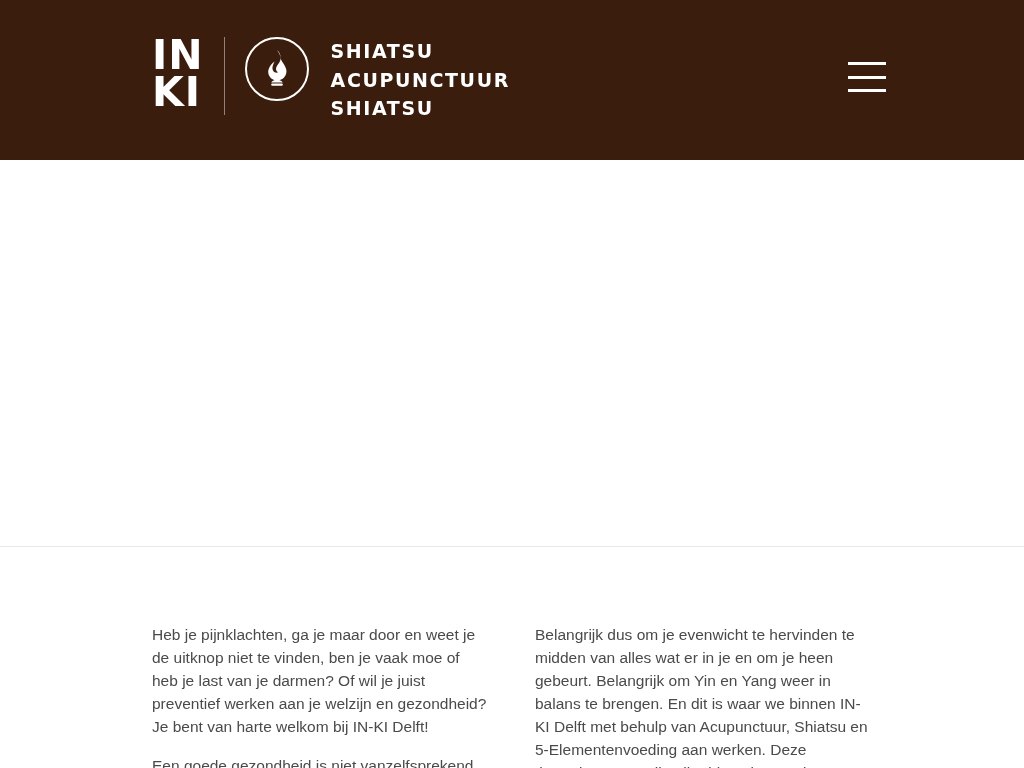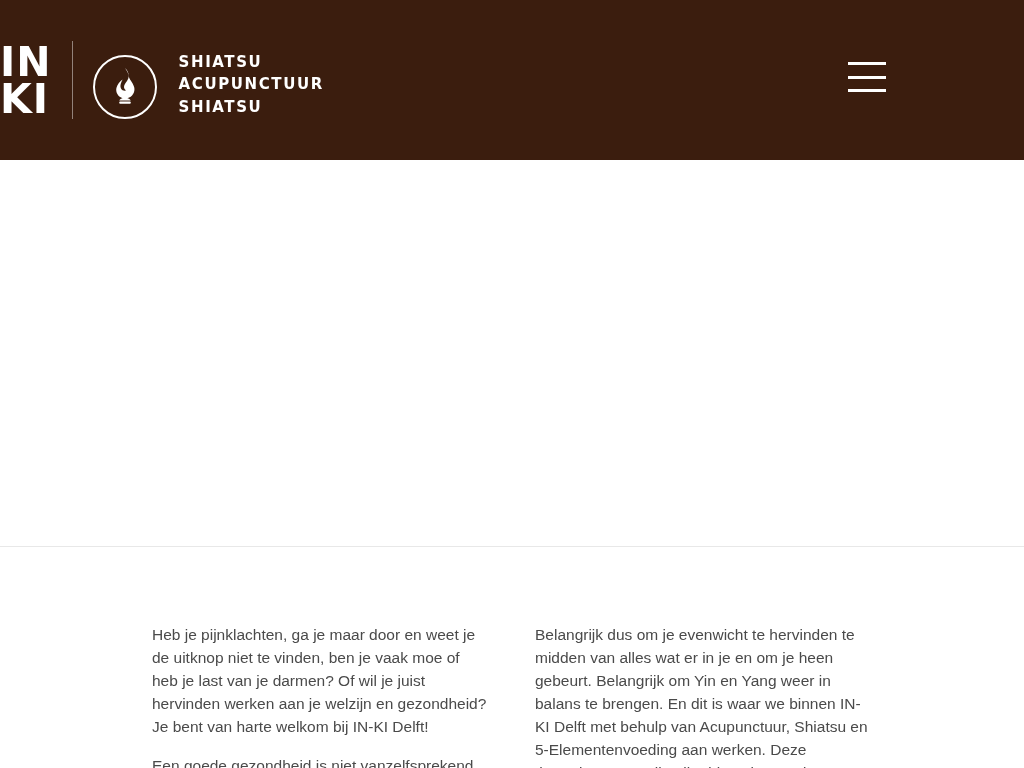--- a/index.html
+++ b/index.html
@@ -17,21 +17,22 @@
   .site-header {
     position: relative;
     width: 1024px;
     height: 160px;
     background: #3b1d0e;
     display: flex;
     align-items: center;
   }
   .brand {
     display: flex;
-    align-items: flex-end;
+    align-items: flex-start;
+    margin-left: 152px;
   }
   .brand-inki {
     display: flex;
     flex-direction: column;
     justify-content: center;
     color: #ffffff;
     font-family: "DejaVu Sans", sans-serif;
     font-weight: 700;
     letter-spacing: 1px;
     line-height: 0.92;
@@ -54,21 +55,21 @@
     align-items: center;
     justify-content: center;
     margin-right: 22px;
     flex: none;
   }
   .brand-mark svg { display: block; }
   .brand-words {
     color: #ffffff;
     font-family: "DejaVu Sans", sans-serif;
     font-weight: 700;
-    font-size: 15px;
+    font-size: 19px;
     letter-spacing: 1.6px;
     line-height: 1.52;
   }
   .brand-words span { display: block; }
 
   .hamburger {
     position: absolute;
     right: 138px;
     top: 62px;
     width: 38px;
@@ -150,21 +151,21 @@
   </button>
 
 </div>
 
 <div class="hero"></div>
 
 <div class="content">
   <div class="columns">
 
     <div class="col">
-      <p>Heb je pijnklachten, ga je maar door en weet je de uitknop niet te vinden, ben je vaak moe of heb je last van je darmen? Of wil je juist hervinden werken aan je welzijn en gezondheid? Je bent van harte welkom bij IN-KI Delft!</p>
+      <p>Heb je pijnklachten, ga je maar door en weet je de uitknop niet te vinden, ben je vaak moe of heb je last van je darmen? Of wil je juist preventief werken aan je welzijn en gezondheid? Je bent van harte welkom bij IN-KI Delft!</p>
       <p>Een goede gezondheid is niet vanzelfsprekend,</p>
     </div>
 
     <div class="col">
       <p>Belangrijk dus om je evenwicht te hervinden te midden van alles wat er in je en om je heen gebeurt. Belangrijk om Yin en Yang weer in balans te brengen. En dit is waar we binnen IN-KI Delft met behulp van Acupunctuur, Shiatsu en 5-Elementenvoeding aan werken. Deze therapievormen zijn alle drie gebaseerd op</p>
     </div>
 
   </div>
 </div>
 

